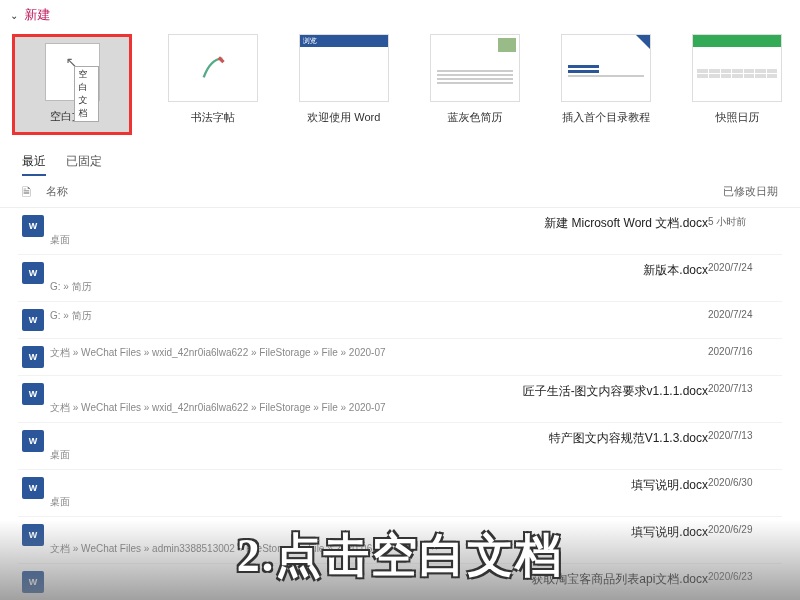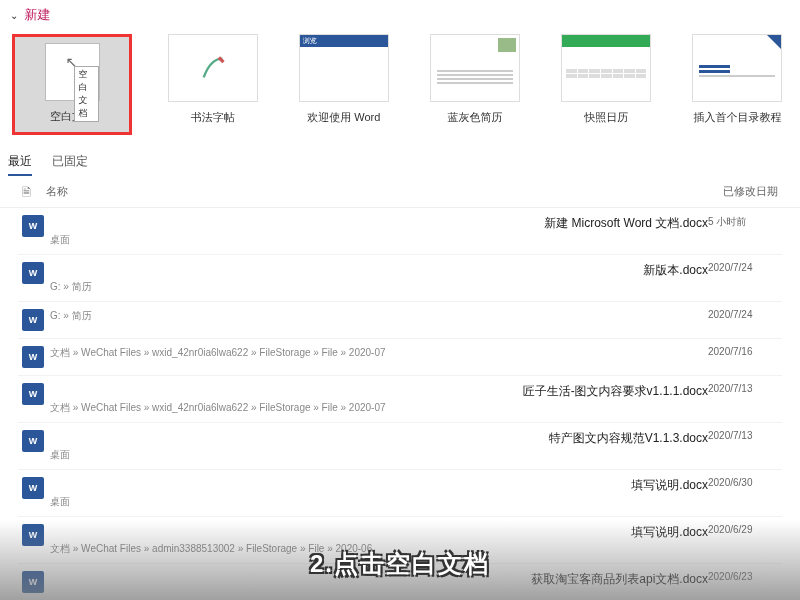--- a/index.html
+++ b/index.html
@@ -83,21 +83,21 @@
 }
 .cursor {
   position: absolute;
   top: 10px;
   left: 20px;
   font-size: 14px;
 }
 .tabs {
   display: flex;
   gap: 20px;
-  padding: 8px 22px 0 8px;
+  padding: 8px 22px 0 22px;
   font-size: 12px;
 }
 .tab {
   padding-bottom: 4px;
   color: #555;
 }
 .tab.active {
   border-bottom: 2px solid #2b579a;
   color: #222;
 }
@@ -144,29 +144,30 @@
   color: #888;
 }
 .file-date {
   width: 70px;
   font-size: 10px;
   color: #666;
   text-align: left;
 }
 .caption {
   position: absolute;
-  bottom: 20px;
+  bottom: 13px;
   left: 50%;
   transform: translateX(-50%);
-  font-size: 24px;
+  font-size: 46px;
   font-weight: bold;
   color: #fff;
   text-shadow: -2px -2px 0 #333, 2px -2px 0 #333, -2px 2px 0 #333, 2px 2px 0 #333;
   letter-spacing: 2px;
   pointer-events: none;
+  font-family: Liberation Serif, serif;
 }
 .bottom-fade {
   position: absolute;
   bottom: 0;
   left: 0;
   right: 0;
   height: 80px;
   background: linear-gradient(to bottom, rgba(120,120,120,0) 0%, rgba(120,120,120,0.7) 100%);
   pointer-events: none;
 }
@@ -220,52 +221,52 @@
           <div class="th-line"></div>
           <div class="th-line"></div>
           <div class="th-line"></div>
           <div class="th-line"></div>
         </div>
     </div>
     <div class="template-label">蓝灰色简历</div>
   </div>
 
   <div class="template">
+    <div class="template-thumb">
+      <div class="th-corner"></div>
+      <div class="th-lines" style="margin-top:6px;">
+          <div class="th-line" style="width:40%;background:#2b579a;height:3px;"></div>
+          <div class="th-line" style="width:40%;background:#2b579a;height:3px;"></div>
+          <div class="th-line"></div>
+        </div>
+    </div>
+    <div class="template-label">插入首个目录教程</div>
+  </div>
+
+  <div class="template">
     <div class="template-thumb th-cal">
       <div class="th-green"></div>
       <div style="display:grid;grid-template-columns:repeat(7,1fr);gap:1px;padding:14px 4px 4px 4px;width:100%;">
         <div style="height:4px;background:#ddd;"></div>
           <div style="height:4px;background:#ddd;"></div>
           <div style="height:4px;background:#ddd;"></div>
           <div style="height:4px;background:#ddd;"></div>
           <div style="height:4px;background:#ddd;"></div>
           <div style="height:4px;background:#ddd;"></div>
           <div style="height:4px;background:#ddd;"></div>
         <div style="height:4px;background:#ddd;"></div>
           <div style="height:4px;background:#ddd;"></div>
           <div style="height:4px;background:#ddd;"></div>
           <div style="height:4px;background:#ddd;"></div>
           <div style="height:4px;background:#ddd;"></div>
           <div style="height:4px;background:#ddd;"></div>
           <div style="height:4px;background:#ddd;"></div>
       </div>
     </div>
     <div class="template-label">快照日历</div>
-  </div>
-
-  <div class="template">
-    <div class="template-thumb">
-      <div class="th-corner"></div>
-      <div class="th-lines" style="margin-top:6px;">
-          <div class="th-line" style="width:40%;background:#2b579a;height:3px;"></div>
-          <div class="th-line" style="width:40%;background:#2b579a;height:3px;"></div>
-          <div class="th-line"></div>
-        </div>
-    </div>
-    <div class="template-label">插入首个目录教程</div>
   </div>
 
 </div>
 
 <div class="tabs">
   <div class="tab active">最近</div>
   <div class="tab">已固定</div>
 </div>
 
 <div class="list-header">

